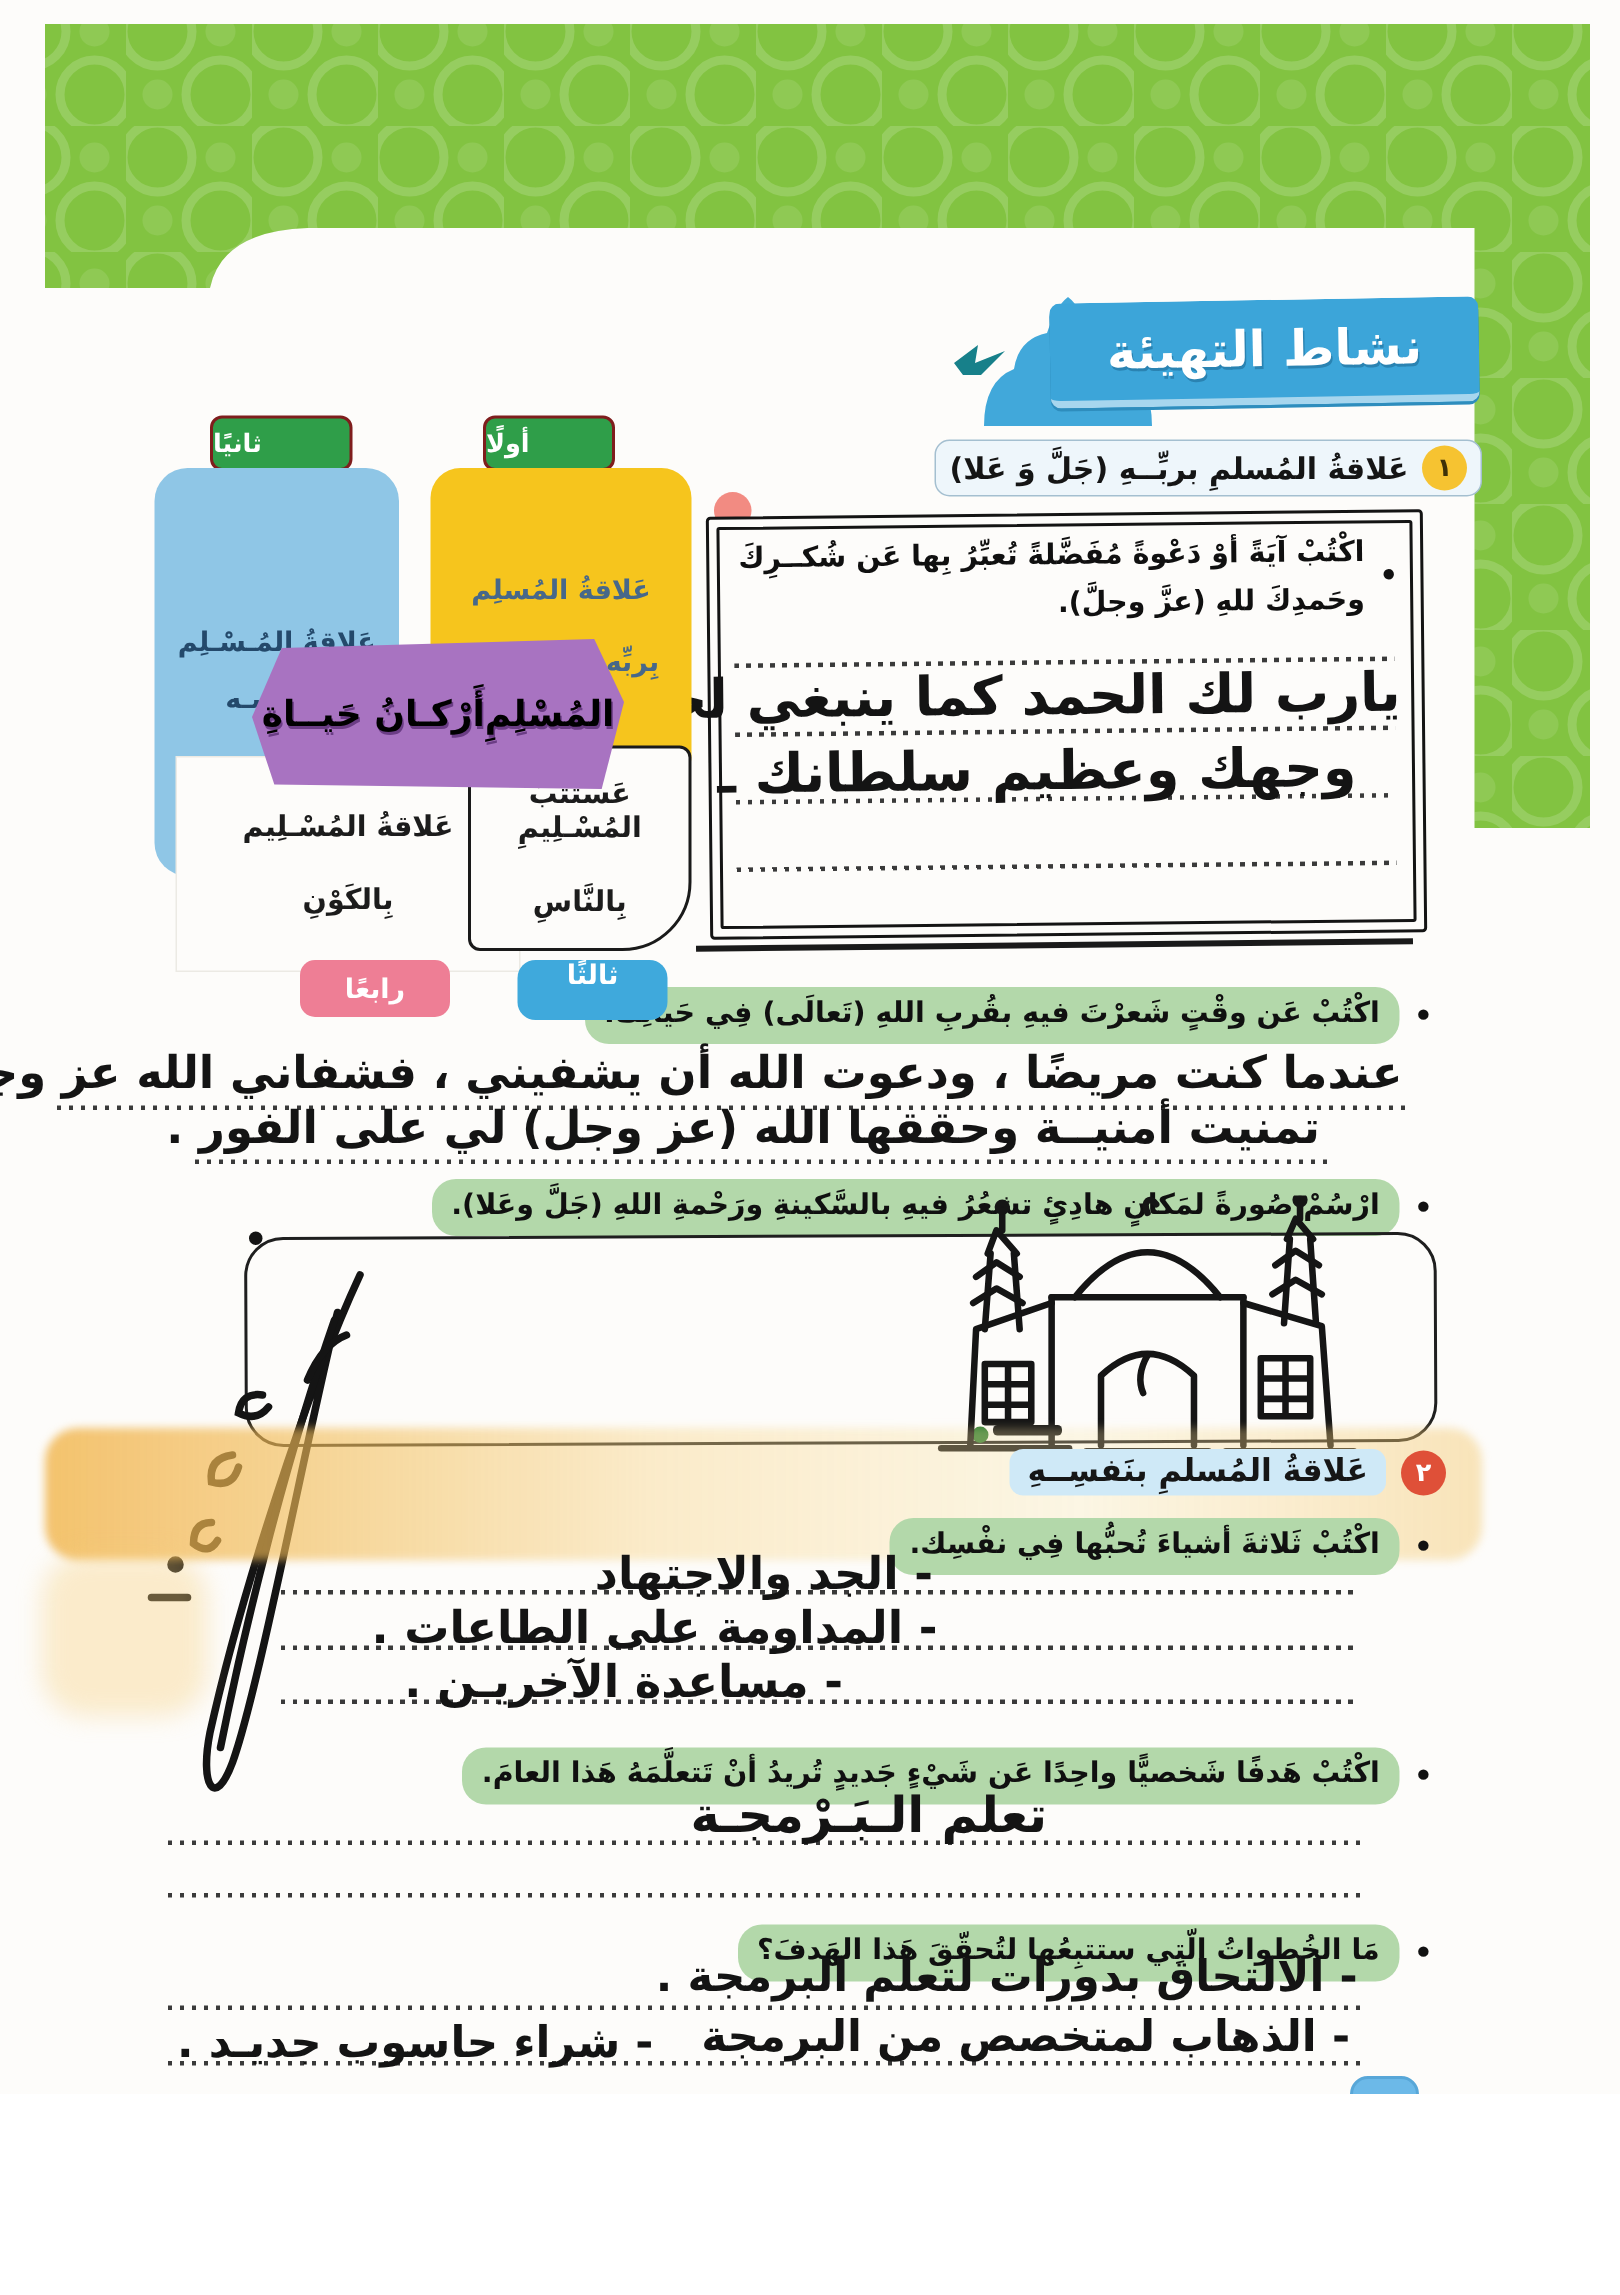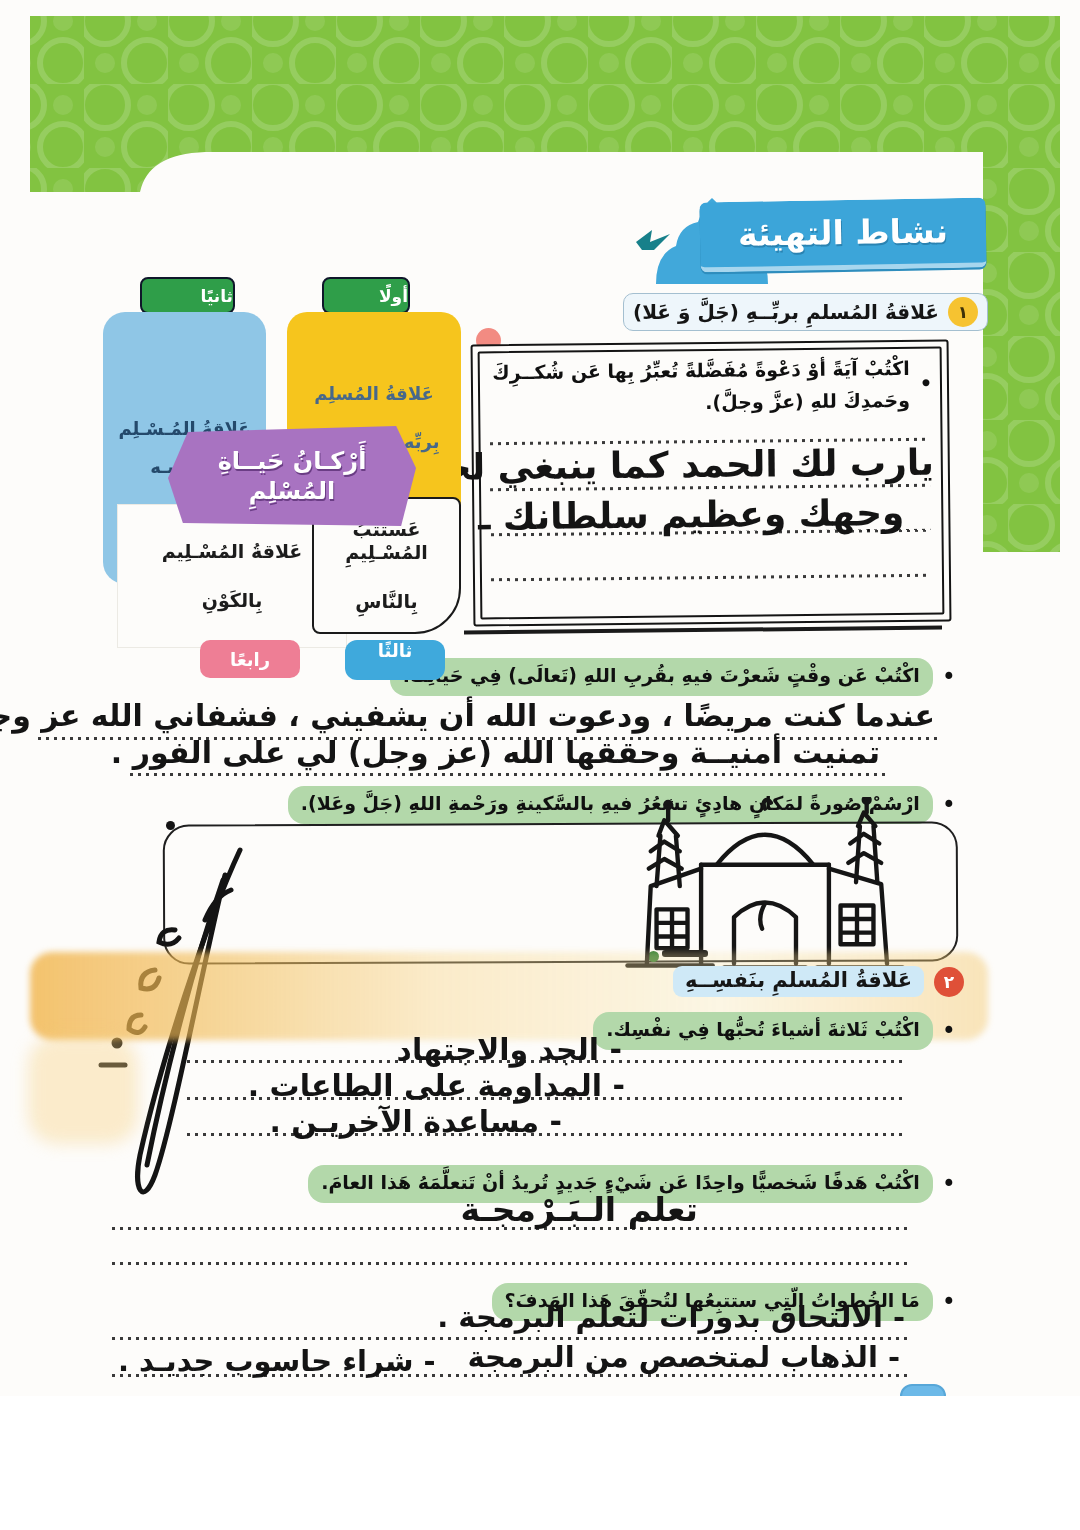--- a/index.html
+++ b/index.html
@@ -39,38 +39,38 @@
             border:2.5px solid #141414; border-radius:3px; transform:rotate(-0.6deg); background:#fdfcfa; }
   .ansbox-inner { position:absolute; inset:5px; border:2px solid #141414; border-radius:2px; }
   .ansbox-shadow { position:absolute; left:464px; top:628px; width:478px; height:4px; background:#1a1a1a; transform:rotate(-0.6deg); }
 
   .hline { position:absolute; height:3px;
            background:repeating-linear-gradient(90deg,#3a3a3a 0 3px, transparent 3px 8px); }
   .hand { position:absolute; direction:rtl; font-weight:bold; color:#141414; white-space:nowrap; }
 
   
   .tab { position:absolute; background:#2f9e49; color:#fff; font-weight:bold; font-size:17px;
-         display:flex; align-items:center; justify-content:flex-end; border-radius:8px;
-         border:2px solid #0f172a; }
+         display:flex; align-items:center; justify-content:flex-start; border-radius:8px;
+         border:2px solid #7f1d1d; }
   .dbox { position:absolute; display:flex; flex-direction:column; align-items:center;
           justify-content:center; gap:26px; font-weight:bold; text-align:center; }
   .dbox div { line-height:1.2; }
   .box-blue { left:103px; top:312px; width:163px; height:272px; background:#8fc6e6;
               border-radius:22px 22px 48px 22px; color:#24496b; font-size:18px; z-index:1;gap:16px; }
   .box-yellow { left:287px; top:312px; width:174px; height:212px; background:#f6c51d;
                 border-radius:20px; color:#47688a; font-size:18px; z-index:1; }
   .box-white4 { left:118px; top:505px; width:228px; height:142px; background:#fdfcfa;
                 color:#1c1c1c; font-size:19px; z-index:2; box-shadow:0 0 0 1px #eceae4; }
   .box-white3 { left:312px; top:497px; width:149px; height:137px; background:#fdfcfa;
                 border:2px solid #1a1a1a; border-radius:8px 8px 46px 8px;
                 color:#1c1c1c; font-size:19px; z-index:2; }
   .purple { position:absolute; left:168px; top:426px; width:248px; height:100px; background:#a873c1;
             clip-path:polygon(0% 52%, 8% 6%, 92% 0%, 100% 42%, 94% 100%, 6% 97%);
-            display:flex; flex-direction:column; align-items:center; justify-content:center;
-            z-index:3; color:#ffffff; font-weight:bold; font-size:24px; text-align:center;
+            display:flex; flex-direction:row; align-items:center; justify-content:center;
+            z-index:3; color:#000000; font-weight:bold; font-size:24px; text-align:center;
             text-shadow:1px 2px 0 #6b3d85; line-height:1.25; }
   .tab-pink { position:absolute; left:200px; top:640px; width:100px; height:38px; background:#ee7e95;
               border-radius:10px; color:#fff; font-weight:bold; font-size:18px;
               display:flex; align-items:center; justify-content:center; z-index:3; }
   .tab-blue3 { position:absolute; left:345px; top:640px; width:100px; height:40px; background:#3fa9dc;
                border-radius:12px; color:#fff; font-weight:bold; font-size:18px;
                display:flex; align-items:flex-start; justify-content:center; z-index:3; }
 
   
   .drawbox { position:absolute; left:163px; top:823px; width:795px; height:140px;

